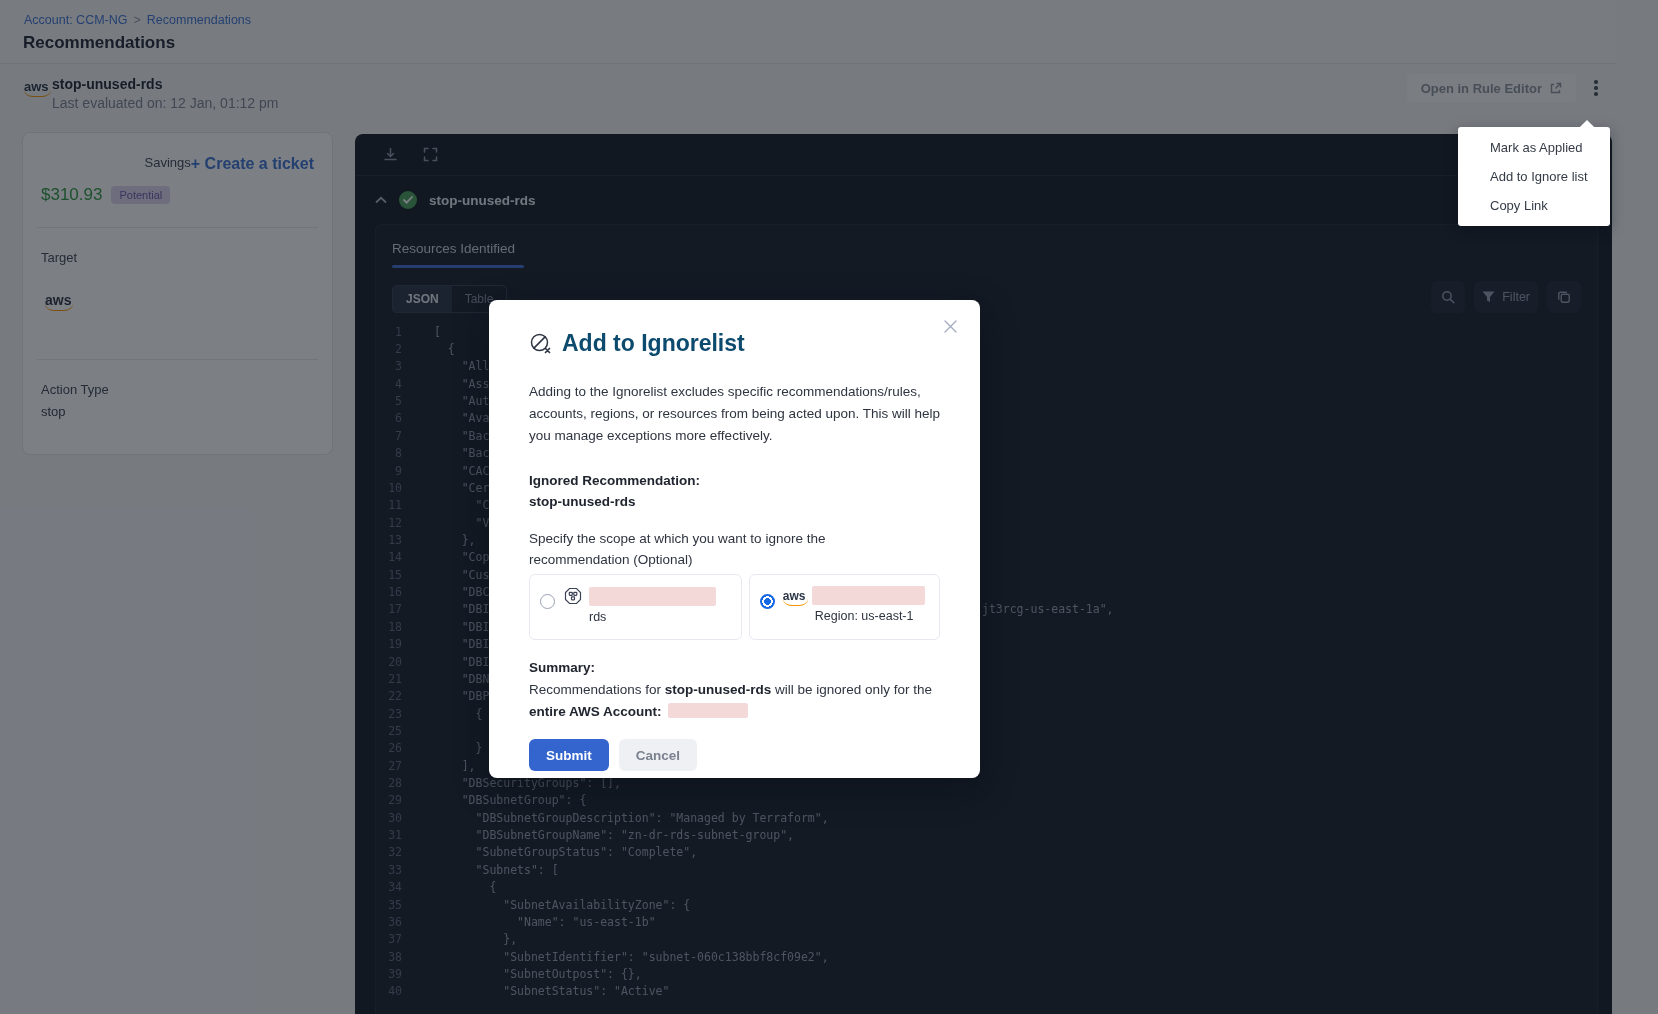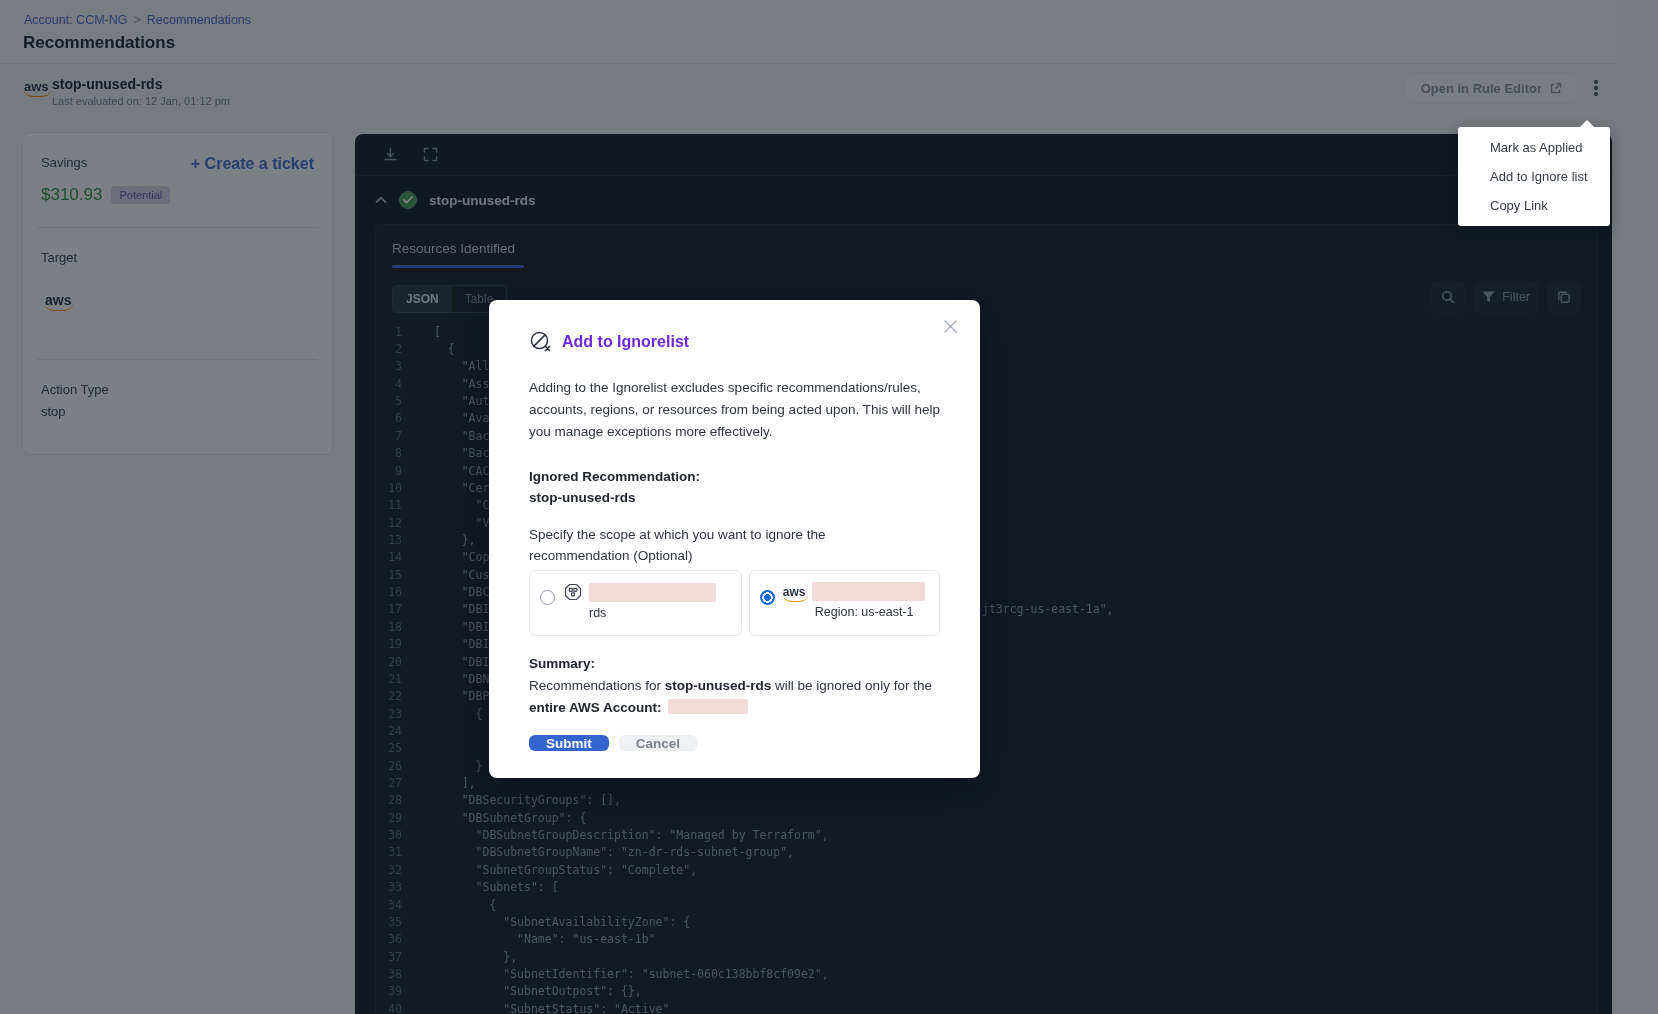--- a/index.html
+++ b/index.html
@@ -11,28 +11,28 @@
   .breadcrumb { position:absolute; left:24px; top:13px; font-size:12.5px; color:#3d74d6; }
   .breadcrumb .sep { color:#8d95a3; margin:0 6px; }
   .breadcrumb a { color:#3d74d6; text-decoration:none; cursor:pointer; }
   .page-title { position:absolute; left:23px; top:33px; font-size:17px; font-weight:bold; color:#222938; }
 
   .rec-header { position:absolute; left:0; top:64px; width:1658px; height:60px; }
   .aws-logo { position:relative; display:inline-block; font-weight:bold; color:#2b3546; line-height:1; }
   .aws-logo .smile { position:absolute; left:0; right:-2px; bottom:-4px; height:7px; border-bottom:1.6px solid #f79400; border-radius:0 0 9px 9px / 0 0 7px 7px; }
   .hdr-aws { position:absolute; left:24px; top:16px; font-size:13px; }
   .hdr-name { position:absolute; left:52px; top:12px; font-size:14px; font-weight:bold; color:#1d2532; }
-  .hdr-sub { position:absolute; left:52px; top:31px; font-size:11px; color:#7c8493;text-align:center; }
+  .hdr-sub { position:absolute; left:52px; top:31px; font-size:14px; color:#7c8493;text-align:center; }
   .rule-editor-btn { position:absolute; right:82px; top:10px; height:28px; padding:0 14px; background:#fbfbfd; border:none; border-radius:4px; font-size:13px; font-weight:bold; color:#8d939e; display:flex; align-items:center; gap:7px; cursor:pointer; }
   .kebab { position:absolute; right:50px; top:12px; width:24px; height:24px; display:flex; flex-direction:column; align-items:center; justify-content:center; gap:2.5px; cursor:pointer; }
   .kebab i { width:3.5px; height:3.5px; border-radius:50%; background:#454c59; }
 
   
   .side-card { position:absolute; left:22px; top:132px; width:311px; height:323px; background:#ffffff; border:1px solid #e4e7ec; border-radius:8px; padding:22px 18px; }
-  .side-row { display:flex; justify-content:space-between; align-items:flex-start; }
+  .side-row { display:flex; justify-content:flex-end; align-items:flex-start; }
   .lbl { font-size:13px; color:#3e4859; }
   .create-ticket { font-size:16px; font-weight:bold; color:#3d74d6; cursor:pointer; }
   .savings-val { margin-top:12px; display:flex; align-items:center; gap:9px; }
   .savings-amt { font-size:17px; font-weight:normal; color:#2e9a44; }
   .badge { font-size:11px; color:#6a5aab; background:#ddd8f3; padding:3px 8px; border-radius:4px; }
   .side-hr { border:none; border-top:1px solid #e8eaef; margin:22px -4px; }
   .target-aws { margin:28px 0 30px 4px; font-size:14px; }
   .action-val { margin-top:7px; font-size:13px; color:#39414f; }
 
   
@@ -64,21 +64,21 @@
 
   
   .dropdown { position:absolute; left:1458px; top:127px; width:152px; background:#ffffff; border-radius:3px; box-shadow:0 4px 14px rgba(10,14,22,0.35); z-index:20; padding:6px 16px; }
   .dropdown::before { content:""; position:absolute; top:-5px; right:18px; width:10px; height:10px; background:#fff; transform:rotate(45deg); }
   .menu-item { padding:7px 16px; font-size:13px; color:#343b46; cursor:pointer; white-space:nowrap; }
 
   
   .modal { position:absolute; left:489px; top:300px; width:491px; height:478px; background:#ffffff; border-radius:8px; box-shadow:0 10px 34px rgba(8,12,20,0.45); z-index:30; padding:30px 40px; }
   .modal-close { position:absolute; right:20px; top:16px; width:20px; height:20px; display:flex; align-items:center; justify-content:center; cursor:pointer; color:#a7adc0; }
   .modal-head { display:flex; align-items:center; gap:10px; }
-  .modal-title { font-size:16px; font-weight:bold; color:#6d28d9; }
+  .modal-title { font-size:23px; font-weight:bold; color:#0c4a6e; }
   .modal-desc { margin-top:24px; font-size:13.5px; line-height:1.62; color:#2e3440; }
   .ign-label { margin-top:26px; font-size:13.5px; font-weight:bold; color:#20252f; }
   .ign-value { margin-top:6px; font-size:13.5px; font-weight:bold; color:#20252f; }
   .scope-label { margin-top:20px; font-size:13.5px; line-height:1.55; color:#2e3440; max-width:400px; }
   .scope-cards { margin-top:4px; display:flex; gap:7px; }
   .scope-card { border:1px solid #e7e9f0; border-radius:6px; height:66px; padding:11px 10px; display:flex; align-items:flex-start; gap:8px; cursor:pointer; }
   .card-rds { width:216px; } .card-aws { width:194px; }
   .radio { width:15px; height:15px; border-radius:50%; flex:none; margin-top:8px; }
   .radio.off { border:1.5px solid #9aa1b5; background:#fff; }
   .radio.on { background:radial-gradient(circle, #1668e3 0 3.4px, #ffffff 3.4px 5.1px, #1668e3 5.1px); }
@@ -86,21 +86,21 @@
   .card-top { display:flex; align-items:center; gap:6px; }
   .pink { background:#f3d9d7; border-radius:2px; display:inline-block; }
   .pink.r1 { width:127px; height:19px; } .pink.r2 { width:113px; height:19px; }
   .card-caption { margin-top:4px; font-size:12.5px; color:#2e3440; }
   .cap-indent { margin-left:26px; }
   .summary-label { margin-top:20px; font-size:13.5px; font-weight:bold; color:#20252f; }
   .summary-text { margin-top:4px; font-size:13.5px; line-height:1.62; color:#2e3440; max-width:404px; }
   .summary-text b { color:#20252f; }
   .pink.inline { width:80px; height:15px; vertical-align:-2px; margin-left:6px; }
   .modal-actions { margin-top:16px; display:flex; gap:10px; }
-  .btn { height:16px; padding:0 17px; border:none; border-radius:6px; font-size:13.5px; font-weight:bold; cursor:pointer; font-family:"Liberation Sans", sans-serif; }
+  .btn { height:32px; padding:0 17px; border:none; border-radius:6px; font-size:13.5px; font-weight:bold; cursor:pointer; font-family:"Liberation Sans", sans-serif; }
   .btn-primary { background:#3465cf; color:#ffffff; }
   .btn-secondary { background:#eef0f4; color:#7b828e; }
 </style>
 </head>
 <body>
 
 <div class="topbar">
   <div class="breadcrumb">
     <a>Account: CCM-NG</a><span class="sep">&gt;</span><a>Recommendations</a>
   </div>
@@ -315,24 +315,20 @@
         <div class="code-row">
           <span class="ln">22</span>
           <span class="ct">    "DBParam</span>
         </div>
 
         <div class="code-row">
           <span class="ln">23</span>
           <span class="ct">      {</span>
         </div>
 
-        <div class="code-row">
-          <span class="ln">24</span>
-          <span class="ct">        "DB</span>
-        </div>
 
         <div class="code-row">
           <span class="ln">25</span>
           <span class="ct">        "Pa</span>
         </div>
 
         <div class="code-row">
           <span class="ln">26</span>
           <span class="ct">      }</span>
         </div>

